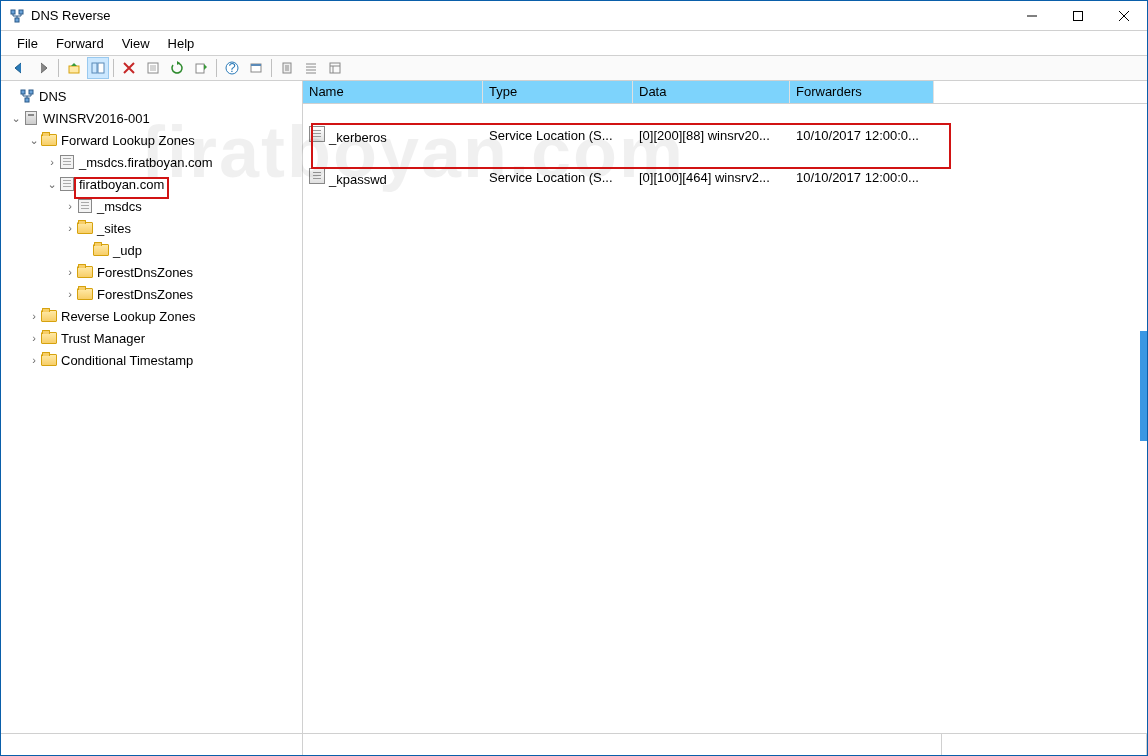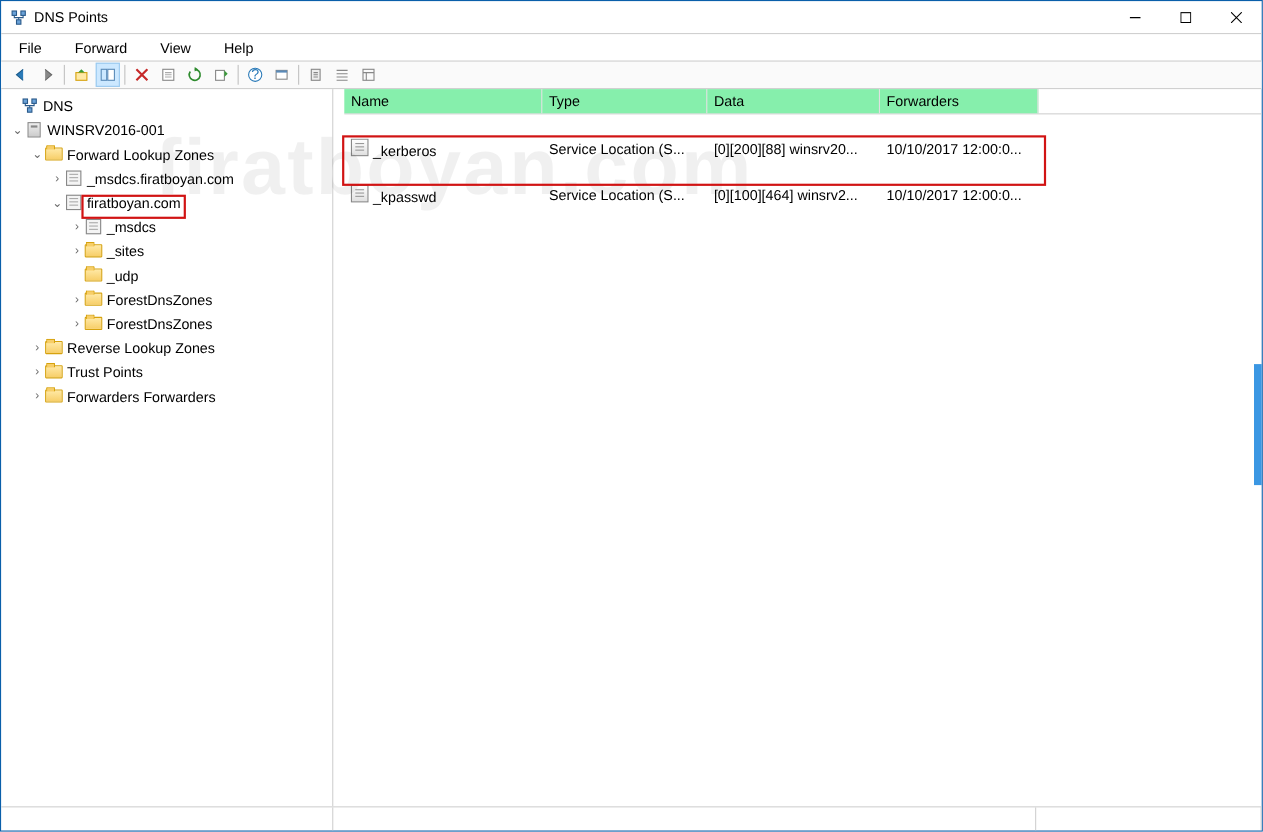--- a/index.html
+++ b/index.html
@@ -2,40 +2,40 @@
 <html><head>
 <meta charset="utf-8">
 <style>
 * { box-sizing: border-box; margin: 0; padding: 0; font-family: "Segoe UI", Tahoma, sans-serif; font-size: 13px; }
 body { background: #fff; width: 1148px; height: 756px; position: relative; overflow: hidden; border: 1px solid #0a5faa; }
 .titlebar { height: 30px; display: flex; align-items: center; padding-left: 8px; border-bottom: 1px solid #d0d0d0; }
 .titlebar .icon { width: 16px; height: 16px; margin-right: 6px; }
 .titlebar .title { flex: 1; font-size: 13px; }
 .winbtns { display: flex; height: 100%; }
 .winbtn { width: 46px; height: 100%; display: flex; align-items: center; justify-content: center; font-size: 12px; color: #333; cursor: default; }
-.menubar { height: 24px; display: flex; align-items: center; padding-left: 8px; gap: 14px; }
+.menubar { height: 24px; display: flex; align-items: center; padding-left: 8px; gap: 2px; }
 .menuitem { padding: 2px 8px; cursor: default; }
 .toolbar { height: 26px; display: flex; align-items: center; padding-left: 6px; gap: 0; border-top: 1px solid #d0d0d0; border-bottom: 1px solid #d0d0d0; background: #fafafa; }
 .tbtn { width: 22px; height: 22px; display: flex; align-items: center; justify-content: center; cursor: default; margin: 0 1px; }
 .tbtn.active { background: #cce8ff; border:1px solid #99c9ef; }
 .tsep { width: 1px; height: 18px; background: #c0c0c0; margin: 0 3px; }
-.content { display: flex; height: calc(100% - 30px - 24px - 26px - 22px); gap: 10px; }
+.content { display: flex; height: calc(100% - 30px - 24px - 26px - 22px); }
 .tree { width: 302px; border-right: 1px solid #d0d0d0; overflow: auto; padding: 4px 0; position: relative; }
 .node { display: flex; align-items: center; height: 22px; cursor: default; white-space: nowrap; }
 .exp { width: 14px; text-align: center; color: #6a6a6a; font-size: 11px; user-select: none; }
 .node .ico { width: 16px; height: 16px; margin-right: 4px; display:inline-flex; align-items:center; justify-content:center; }
 .folder-ico { width:16px; height:12px; background: linear-gradient(#ffe9a6,#f7ce68); border:1px solid #d6a20e; border-radius:1px; position:relative; }
 .folder-ico:before { content:""; position:absolute; top:-3px; left:0; width:6px; height:3px; background:#f7ce68; border:1px solid #d6a20e; border-bottom:none; border-radius:1px 1px 0 0; }
 .srv-ico { width:12px; height:14px; border:1px solid #888; background:linear-gradient(#eee,#ccc); position:relative; }
 .srv-ico:before { content:""; position:absolute; top:2px; left:2px; right:2px; height:2px; background:#888; }
 .zone-ico { width:14px; height:14px; border:1px solid #888; background:#f4f4f4; position:relative; }
 .zone-ico:before { content:""; position:absolute; top:2px; left:2px; right:2px; height:1px; background:#aaa; box-shadow: 0 3px 0 #aaa, 0 6px 0 #aaa; }
 .list { flex: 1; display: flex; flex-direction: column; position:relative; }
 .cols { display: flex; height: 23px; border-bottom: 1px solid #d0d0d0; }
-.colh { border-right: 1px solid #e0e0e0; padding: 3px 6px; background: #86efac; cursor: default; }
+.colh { border-right: 1px solid #e0e0e0; padding: 3px 6px; background: #7dd3fc; cursor: default; }
 .rows { flex: 1; overflow: auto; position:relative; }
 .row { display: flex; height: 22px; align-items: center; cursor: default; margin-top: 20px; }
 .cell { padding: 0 6px; overflow: hidden; text-overflow: ellipsis; white-space: nowrap; }
 .rec-ico { width:16px; height:16px; margin-right:4px; display:inline-block; border:1px solid #888; background:linear-gradient(#fff,#e0e0e0); position:relative; }
 .rec-ico:before { content:""; position:absolute; top:3px; left:3px; right:3px; height:1px; background:#999; box-shadow:0 3px 0 #999, 0 6px 0 #999; }
 .statusbar { height: 22px; border-top: 1px solid #d0d0d0; display:flex; }
 .statusbar div { border-right:1px solid #d0d0d0; }
 .hl-red { border:2px solid #d11313; position:absolute; pointer-events:none; }
 .treebox { position:absolute; left:73px; top:176px; width:95px; height:22px; }
 .rowsbox { position:absolute; left:310px; top:122px; width:640px; height:46px; }
@@ -47,21 +47,21 @@
 
 <div class="titlebar">
   <span class="icon">
     <svg width="16" height="16" viewBox="0 0 16 16">
         <rect x="2" y="2" width="4" height="4" fill="#6aa2d8" stroke="#2a5a8a"></rect>
         <rect x="10" y="2" width="4" height="4" fill="#6aa2d8" stroke="#2a5a8a"></rect>
         <rect x="6" y="10" width="4" height="4" fill="#6aa2d8" stroke="#2a5a8a"></rect>
         <path d="M4 6 v2 h8 v-2 M8 8 v2" stroke="#2a5a8a" fill="none"></path>
       </svg>
   </span>
-  <span class="title">DNS Points</span>
+  <span class="title">DNS Reverse</span>
   <div class="winbtns">
     <div class="winbtn">
         <svg width="10" height="10">
           <path d="M0 5 h10" stroke="#000"></path>
         </svg>
       </div>
     <div class="winbtn">
         <svg width="10" height="10">
           <rect x="0.5" y="0.5" width="9" height="9" fill="none" stroke="#000"></rect>
         </svg>
@@ -211,61 +211,61 @@
         </span>
       <span>_msdcs</span>
     </div>
     <div class="node" style="padding-left:62px">
       <span class="exp">›</span>
       <span class="ico">
           <span class="folder-ico"></span>
         </span>
       <span>_sites</span>
     </div>
+    <div class="node" style="padding-left:78px">
+      <span class="exp">&nbsp;</span>
+      <span class="ico">
+          <span class="folder-ico"></span>
+        </span>
+      <span>_udp</span>
+    </div>
     <div class="node" style="padding-left:62px">
-      <span class="exp">&nbsp;</span>
-      <span class="ico">
-          <span class="folder-ico"></span>
-        </span>
-      <span>_udp</span>
+      <span class="exp">›</span>
+      <span class="ico">
+          <span class="folder-ico"></span>
+        </span>
+      <span>ForestDnsZones</span>
     </div>
     <div class="node" style="padding-left:62px">
       <span class="exp">›</span>
       <span class="ico">
           <span class="folder-ico"></span>
         </span>
       <span>ForestDnsZones</span>
     </div>
-    <div class="node" style="padding-left:62px">
-      <span class="exp">›</span>
-      <span class="ico">
-          <span class="folder-ico"></span>
-        </span>
-      <span>ForestDnsZones</span>
-    </div>
     <div class="node" style="padding-left:26px">
       <span class="exp">›</span>
       <span class="ico">
           <span class="folder-ico"></span>
         </span>
       <span>Reverse Lookup Zones</span>
     </div>
     <div class="node" style="padding-left:26px">
       <span class="exp">›</span>
       <span class="ico">
           <span class="folder-ico"></span>
         </span>
-      <span>Trust Points</span>
+      <span>Trust Manager</span>
     </div>
     <div class="node" style="padding-left:26px">
       <span class="exp">›</span>
       <span class="ico">
           <span class="folder-ico"></span>
         </span>
-      <span>Forwarders Forwarders</span>
+      <span>Conditional Timestamp</span>
     </div>
   </div>
 
   <div class="list">
     <div class="cols">
       <div class="colh" style="width:180px">Name</div>
       <div class="colh" style="width:150px">Type</div>
       <div class="colh" style="width:157px">Data</div>
       <div class="colh" style="width:144px">Forwarders</div>
     </div>

